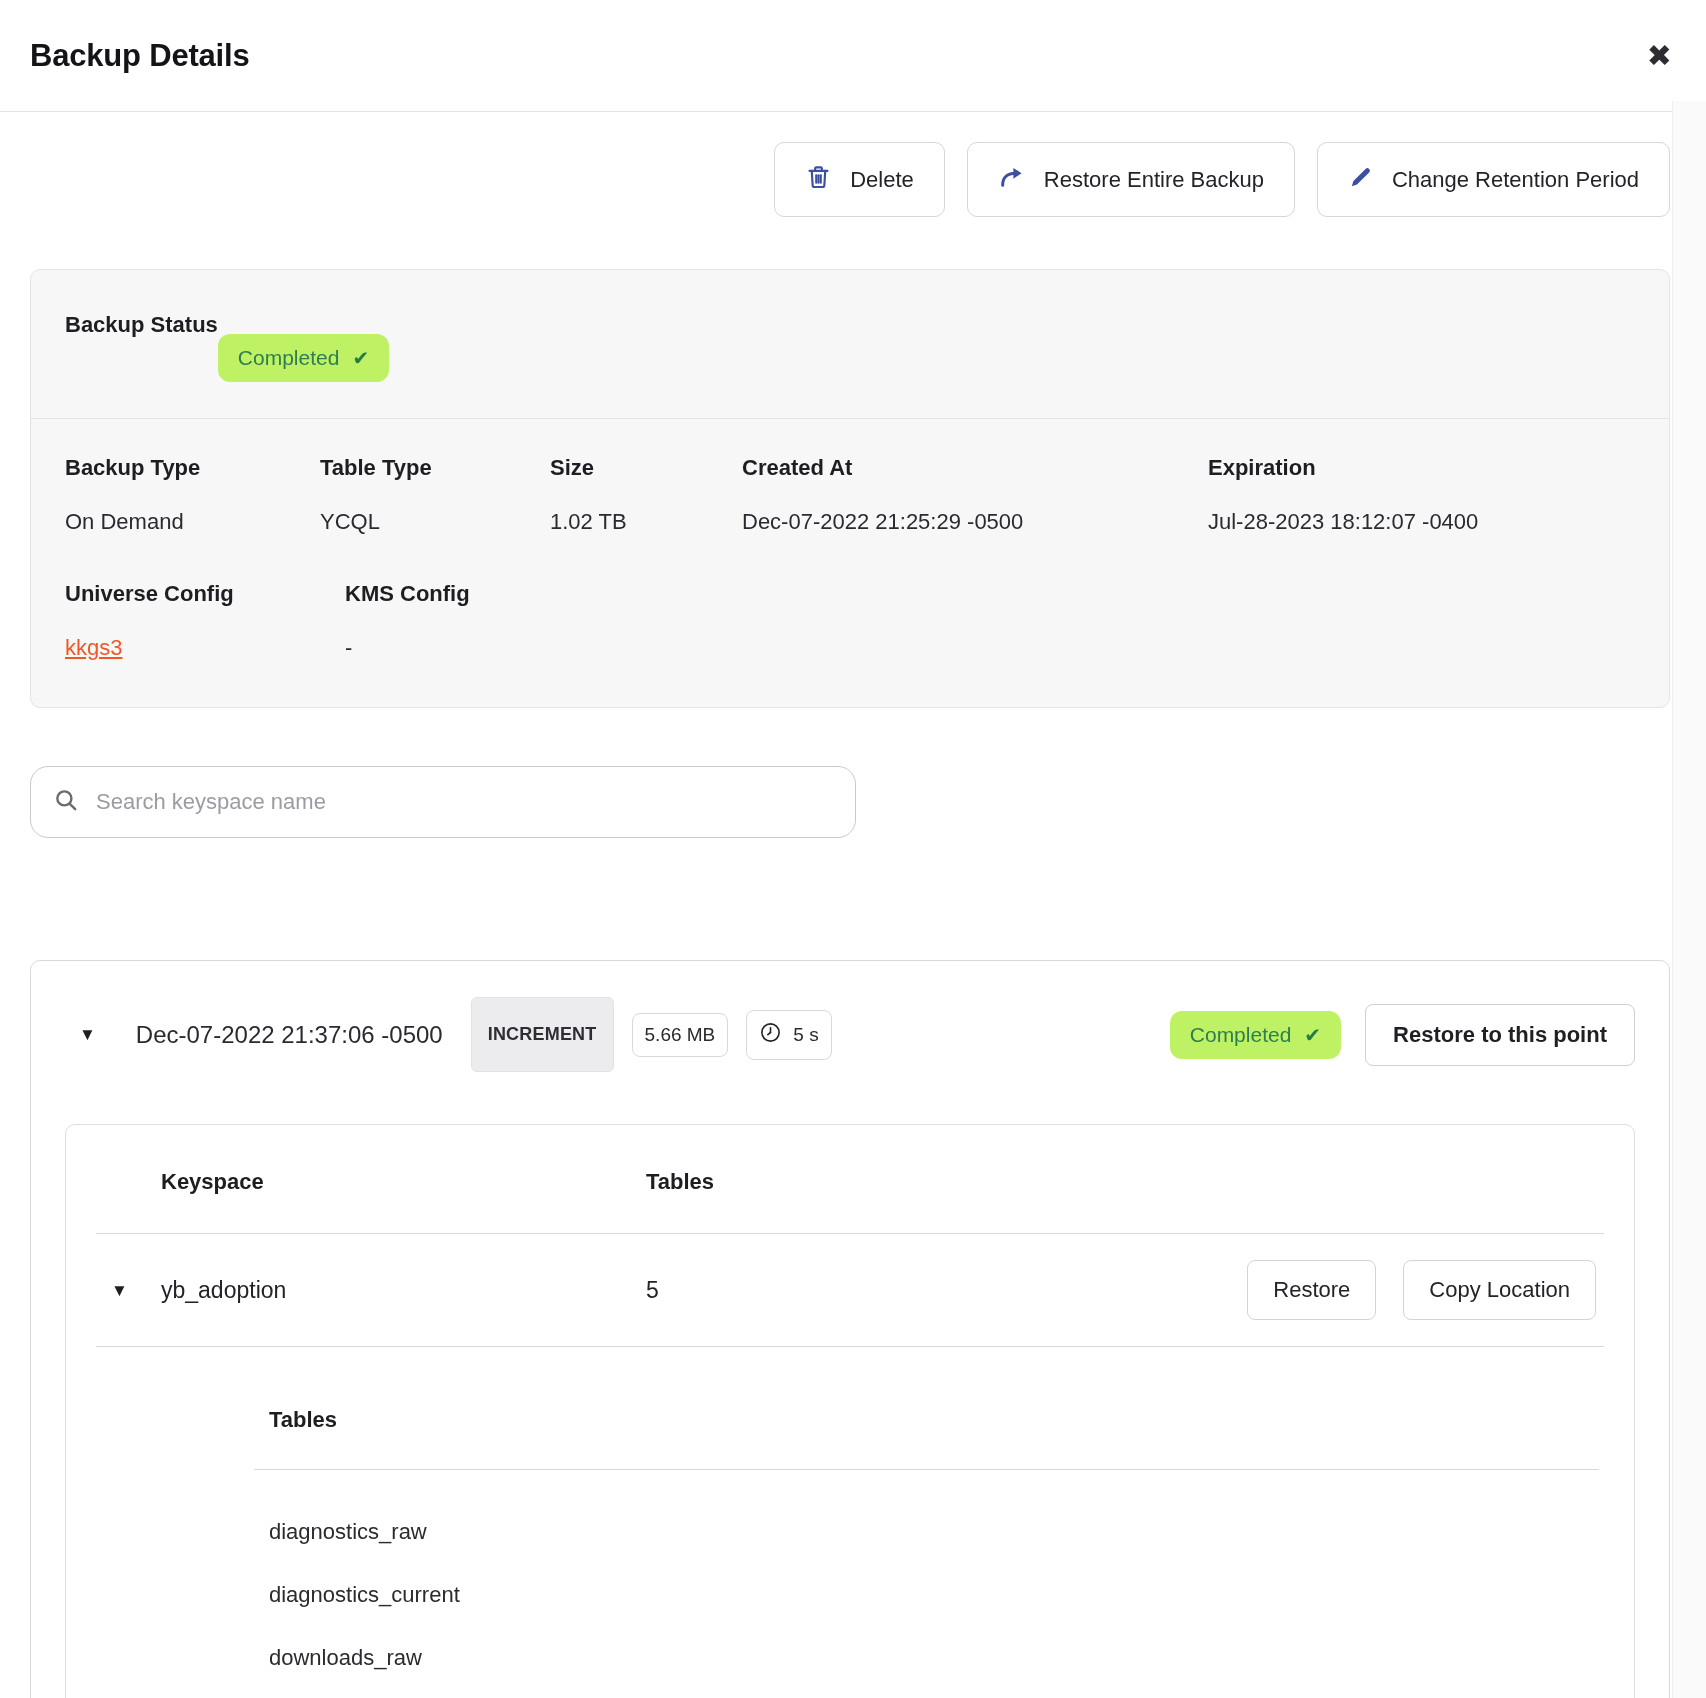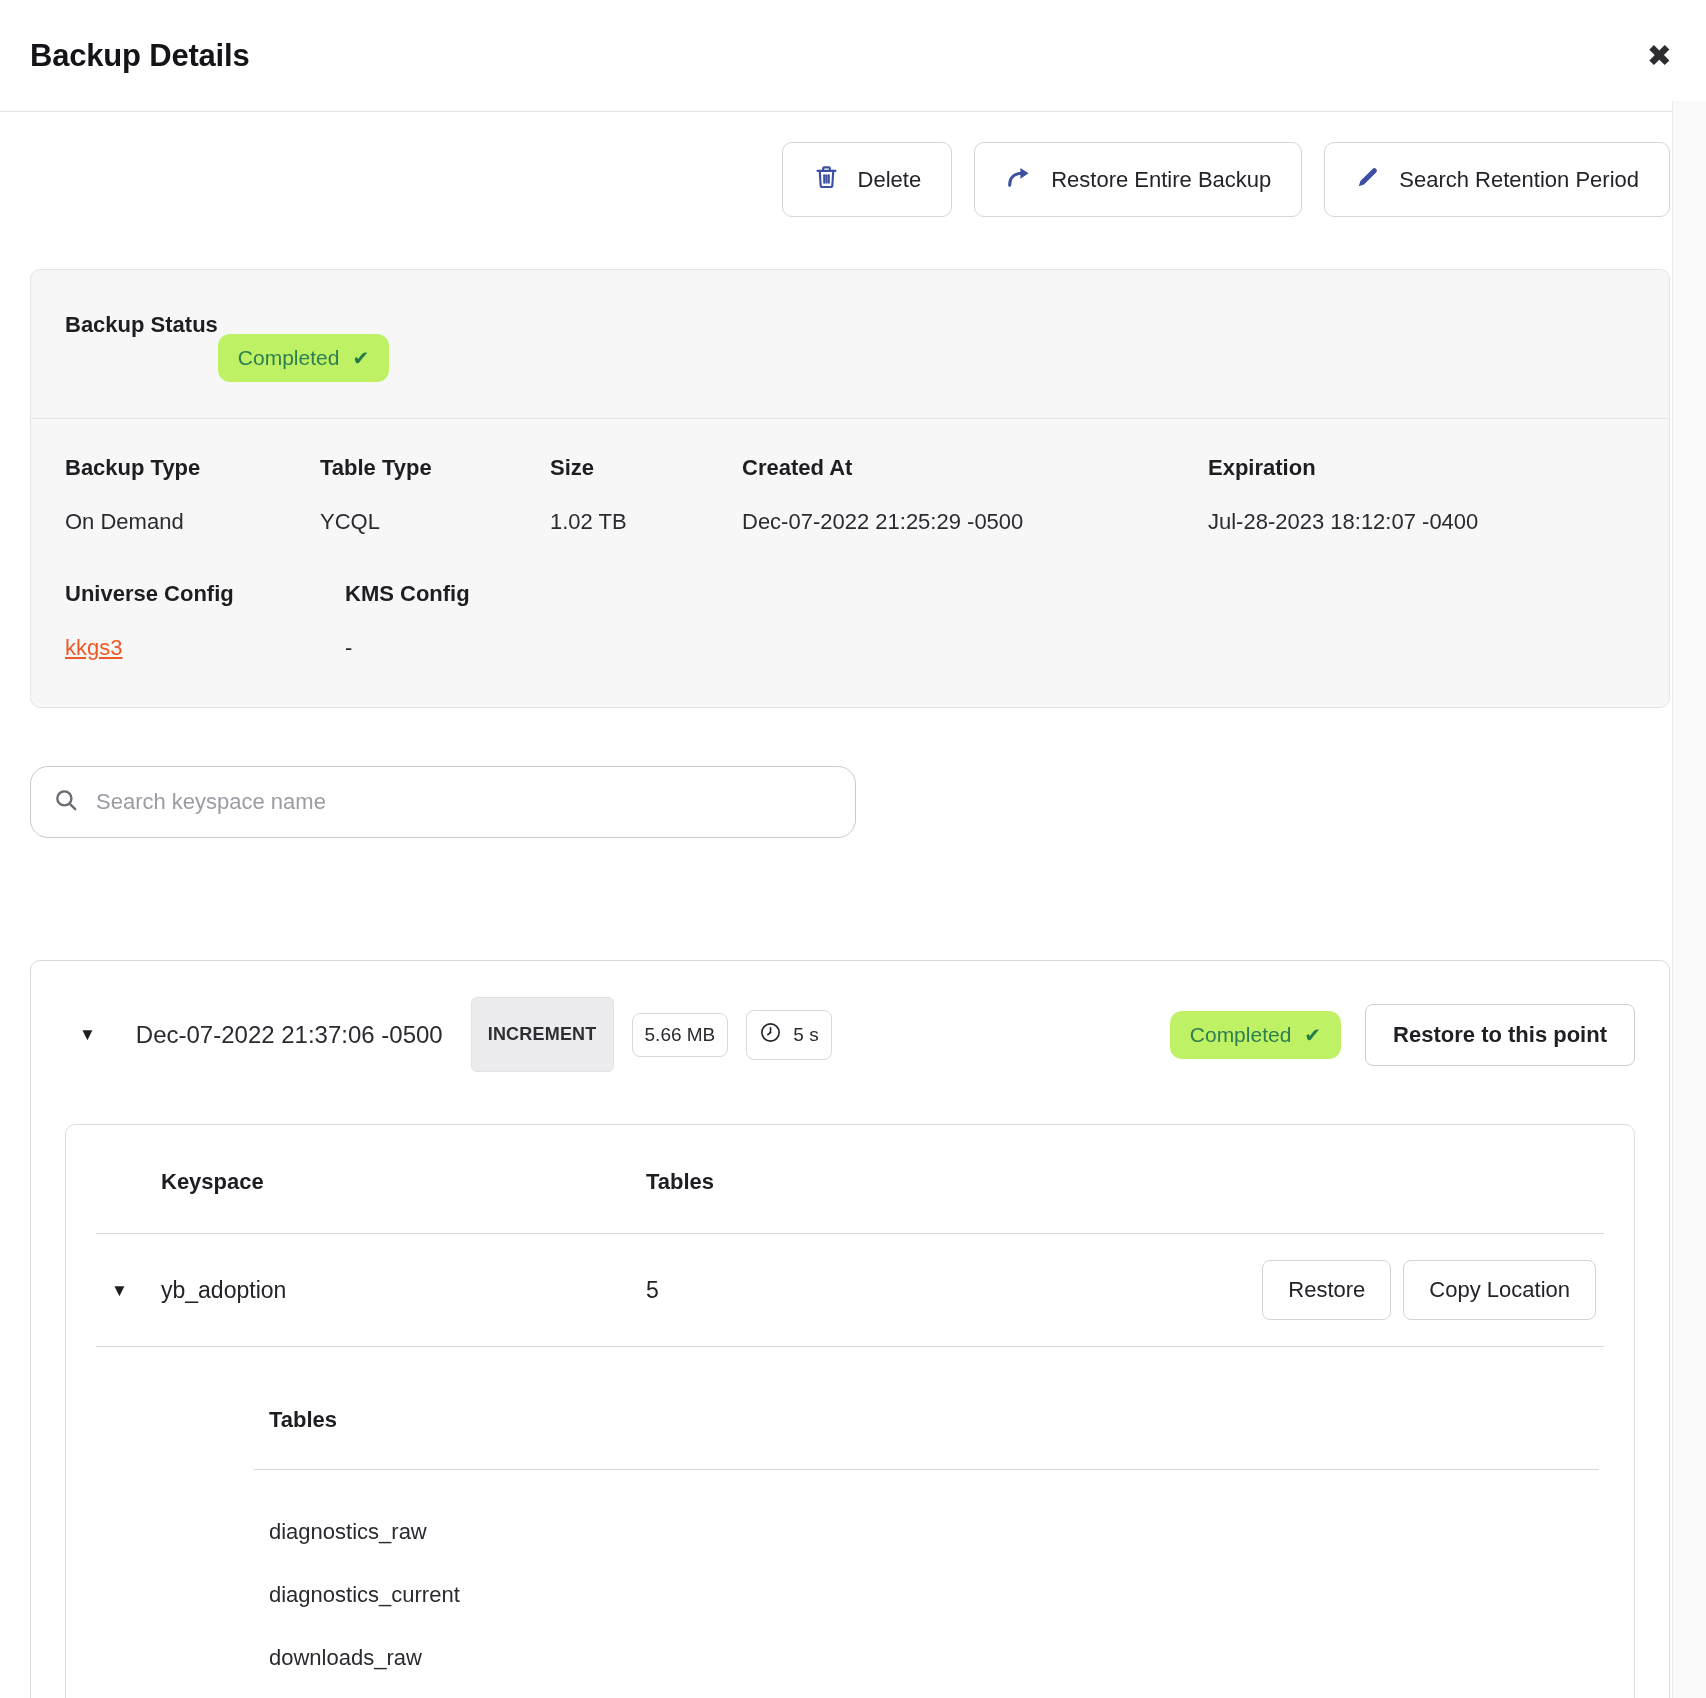--- a/index.html
+++ b/index.html
@@ -118,21 +118,21 @@
     height: 640px; background: #fff;
   }
   .ks-head { display: flex; padding: 44px 38px 0 95px; }
   .ks-head .h { font-size: 22px; font-weight: bold; color: #1d1d22; }
   .ks-colname { width: 485px; }
   .ks-divider { height: 1px; background: #d9d9dd; margin: 38px 30px 0; }
   .ks-row { display: flex; align-items: center; padding: 0 38px 0 45px; height: 112px; }
   .ks-row .caret { width: 50px; }
   .ks-name { width: 485px; font-size: 23px; color: #232329; }
   .ks-count { font-size: 23px; color: #232329; }
-  .ks-row-btns { margin-left: auto; display: flex; gap: 12px; justify-content: space-between; }
+  .ks-row-btns { margin-left: auto; display: flex; gap: 27px; justify-content: space-between; }
   .small-btn {
     border: 1px solid #d4d4d8; background: #fff; border-radius: 8px;
     padding: 16px 25px; font-size: 22px; color: #232329; cursor: pointer;
     font-family: "Liberation Sans", sans-serif;
   }
   .nested { padding: 60px 35px 0 203px; }
   .nested .h { font-size: 22px; font-weight: bold; color: #1d1d22; }
   .nested-divider { height: 1px; background: #d9d9dd; margin-top: 36px; margin-left: -15px; }
   .tbl-list { margin-top: 12px; }
   .tbl-item { font-size: 22px; color: #2a2a30; padding-top: 37px; }
@@ -175,21 +175,21 @@
         </svg>
       </span>
       <span>Restore Entire Backup</span>
     </button>
     <button class="btn">
       <span>
         <svg width="26" height="26" viewBox="0 0 24 24">
           <path d="M3.5 20.5 L5 15.7 L16.2 4.5 a2.3 2.3 0 0 1 3.3 3.3 L8.3 19 Z" fill="#3d4fa1"></path>
         </svg>
       </span>
-      <span>Search Retention Period</span>
+      <span>Change Retention Period</span>
     </button>
   </div>
 
   <div class="panel">
     <div class="panel-top">
       <div class="status-col">
         <span class="field-label">Backup Status</span>
         <span class="badge-completed">
           <span>Completed</span>
           <span class="chk">✔</span>

